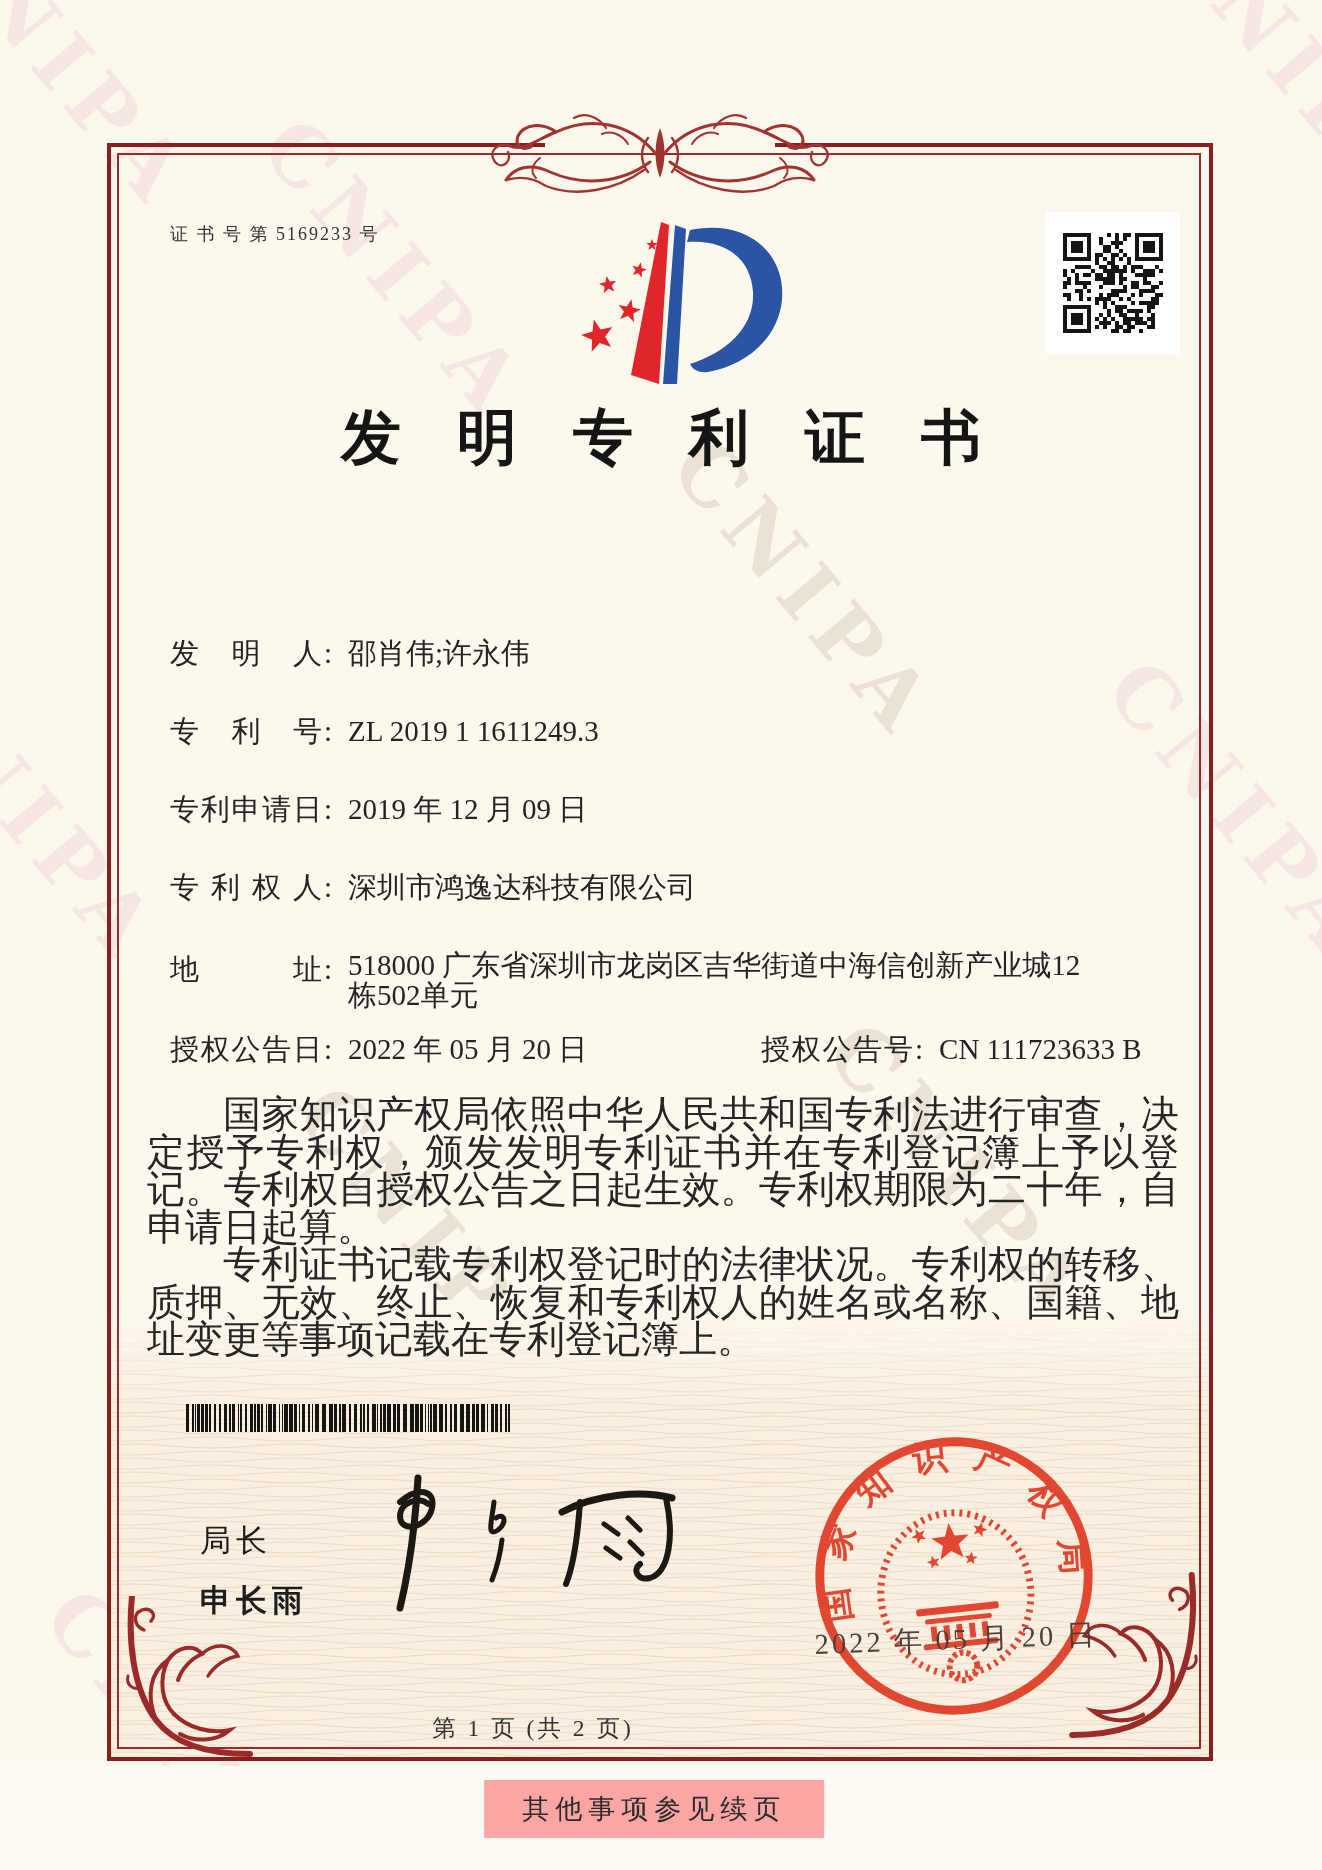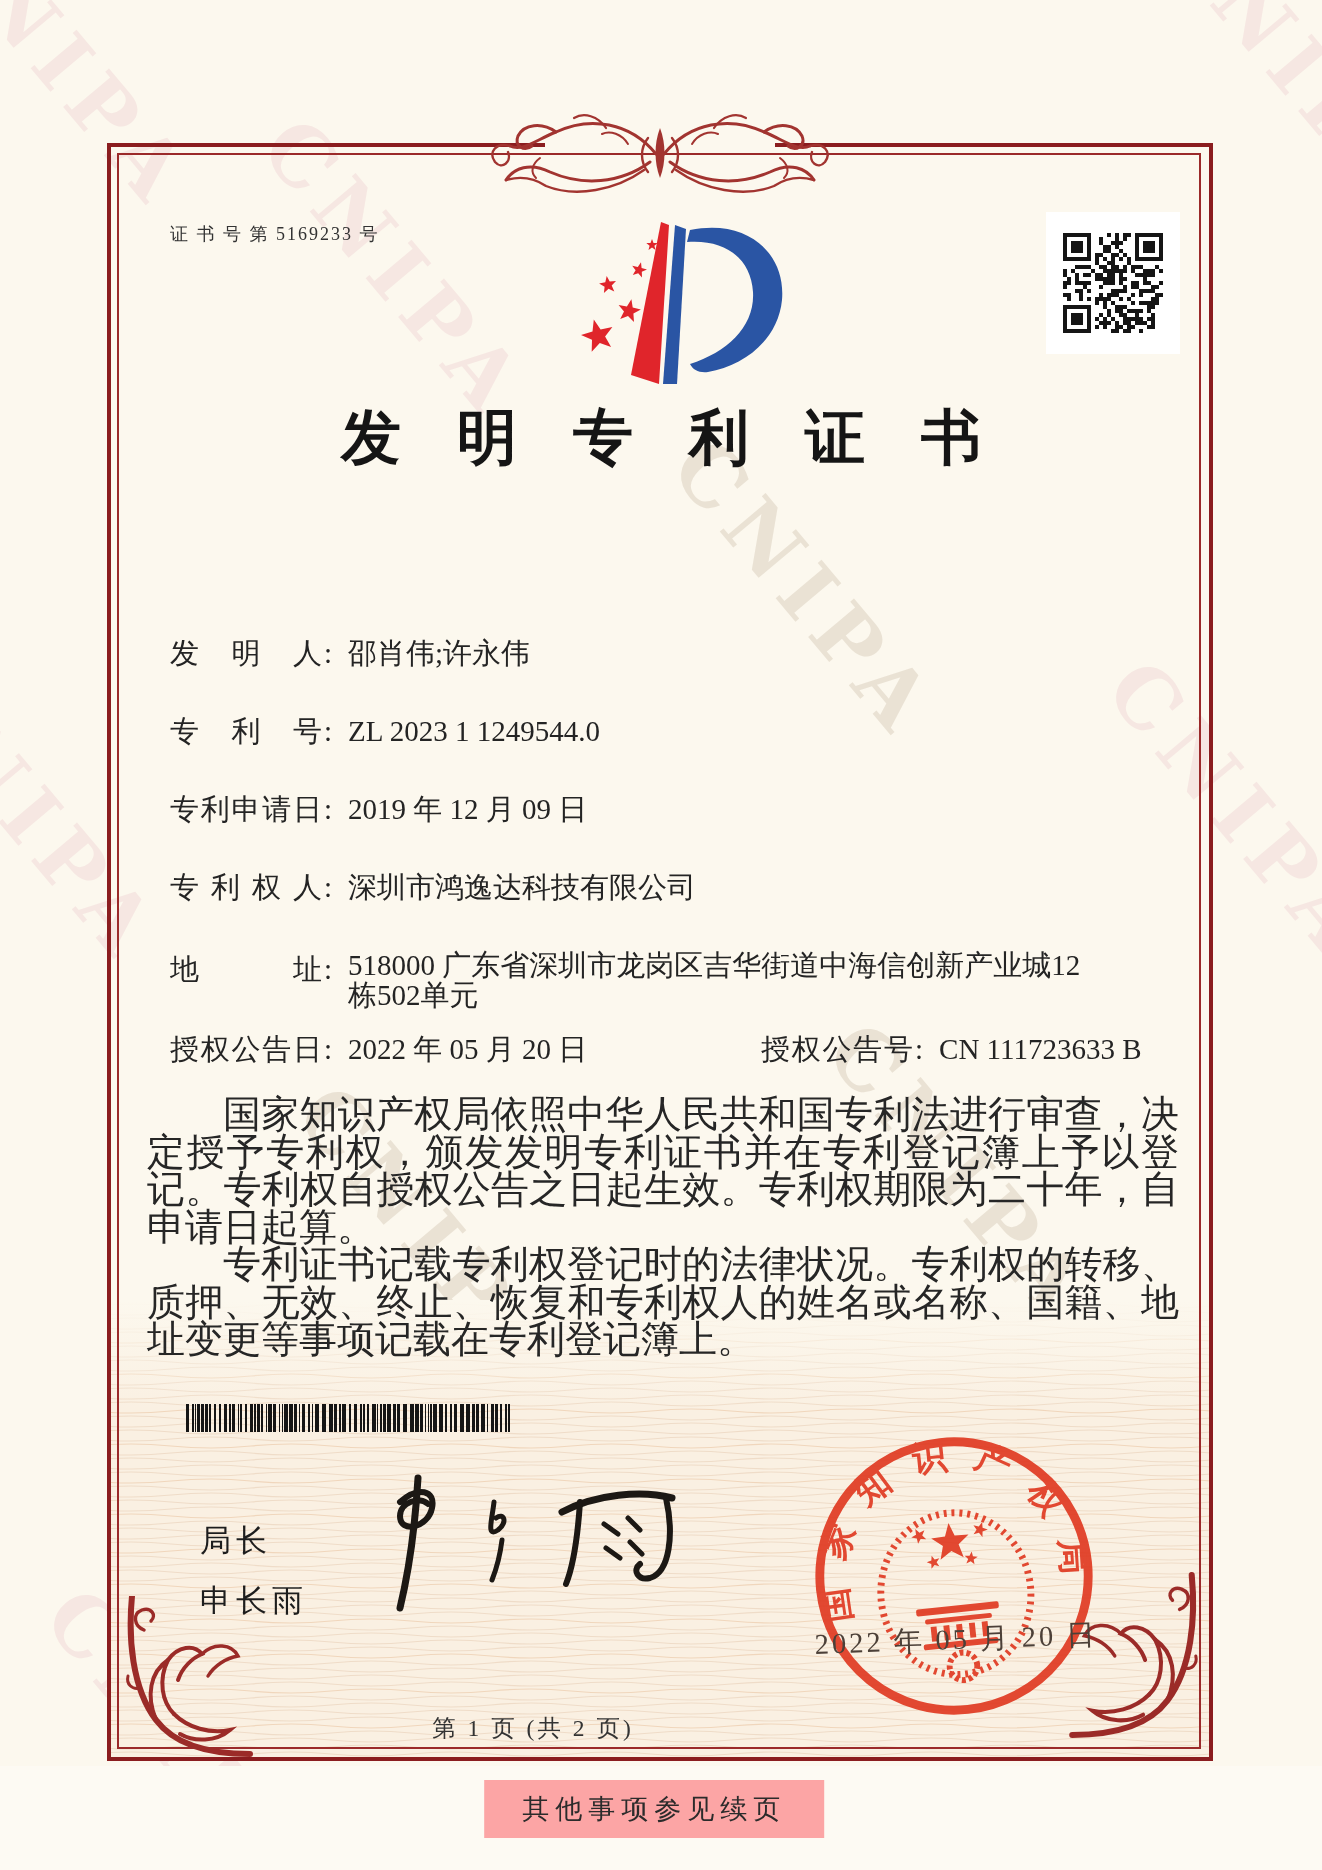--- a/index.html
+++ b/index.html
@@ -51,21 +51,21 @@
   .grant-pair2{position:absolute;left:578px;top:0;white-space:nowrap;margin-left:13px;}
   
   .body-text{position:absolute;left:147px;top:1096px;width:1032px;z-index:6;
     font-size:38px;line-height:37.5px;text-align:justify;color:#262626;}
   .body-text p{margin:0;text-indent:2em;}
   
   .barcode{position:absolute;left:186px;top:1404px;z-index:6;}
   .director-label{position:absolute;left:200px;top:1520px;z-index:6;
     font-family:"Liberation Sans","DejaVu Sans",sans-serif;font-size:31px;letter-spacing:5px;color:#1d1d1d;}
   .director-name{position:absolute;left:200px;top:1580px;z-index:6;
-    font-family:"Liberation Sans","DejaVu Sans",sans-serif;font-size:31px;letter-spacing:5px;color:#1d1d1d;}
+    font-family:"Liberation Sans","DejaVu Sans",sans-serif;font-size:31px;letter-spacing:5px;color:#1d1d1d;font-weight:bold;}
   .signature{position:absolute;left:366px;top:1472px;z-index:6;}
   .seal{position:absolute;left:806px;top:1428px;z-index:7;overflow:visible;}
   .page-no{position:absolute;left:0;top:1712px;width:1066px;z-index:6;
     text-align:center;font-size:23.5px;letter-spacing:3px;color:#333;}
   .footer-note{position:absolute;left:50%;top:1780px;transform:translateX(-52%);z-index:6;
     background:#fca5a5;padding:11px 38px;font-size:27px;letter-spacing:6px;color:#2b2b2b;white-space:nowrap;}
 </style>
 </head>
 <body>
 
@@ -425,21 +425,21 @@
         <rect x="80" y="8" width="12" height="12" fill="#151515"></rect>
       </svg>
   </div>
 
   <h1 class="title" style="margin:0">发明专利证书</h1>
 
   <div class="field-row" style="top:634px">
     <span class="f-label">发明人</span><span class="f-colon">:</span><span class="f-value">邵肖伟;许永伟</span>
   </div>
   <div class="field-row" style="top:712px">
-    <span class="f-label">专利号</span><span class="f-colon">:</span><span class="f-value">ZL 2023 1 1249544.0</span>
+    <span class="f-label">专利号</span><span class="f-colon">:</span><span class="f-value">ZL 2019 1 1611249.3</span>
   </div>
   <div class="field-row" style="top:790px">
     <span class="f-label">专利申请日</span><span class="f-colon">:</span><span class="f-value">2019 年 12 月 09 日</span>
   </div>
   <div class="field-row" style="top:868px">
     <span class="f-label">专利权人</span><span class="f-colon">:</span><span class="f-value">深圳市鸿逸达科技有限公司</span>
   </div>
   <div class="field-row" style="top:950px">
     <span class="f-label">地址</span><span class="f-colon">:</span><span class="f-value wrap">518000 广东省深圳市龙岗区吉华街道中海信创新产业城12栋502单元</span>
   </div>

